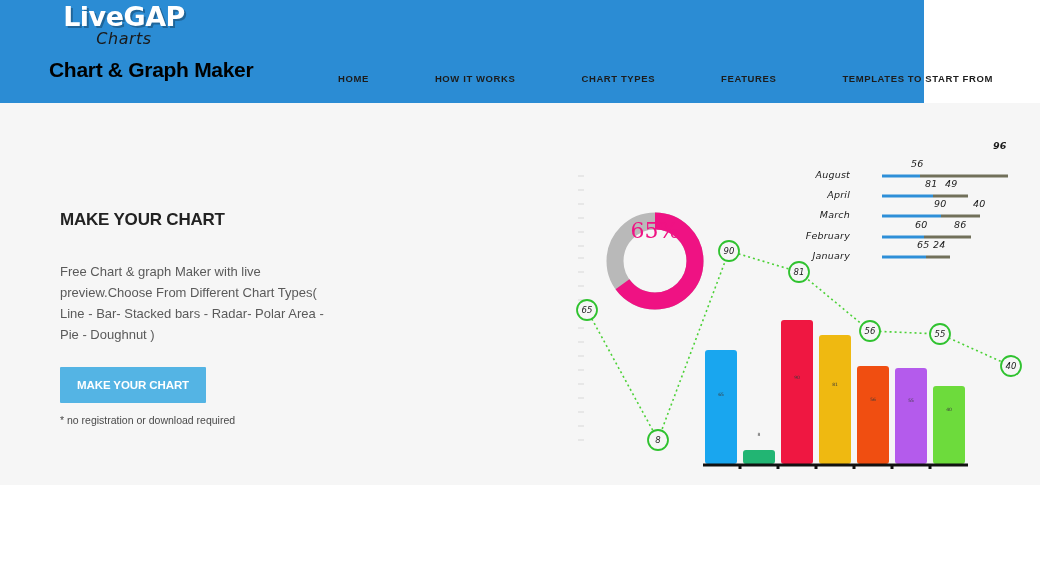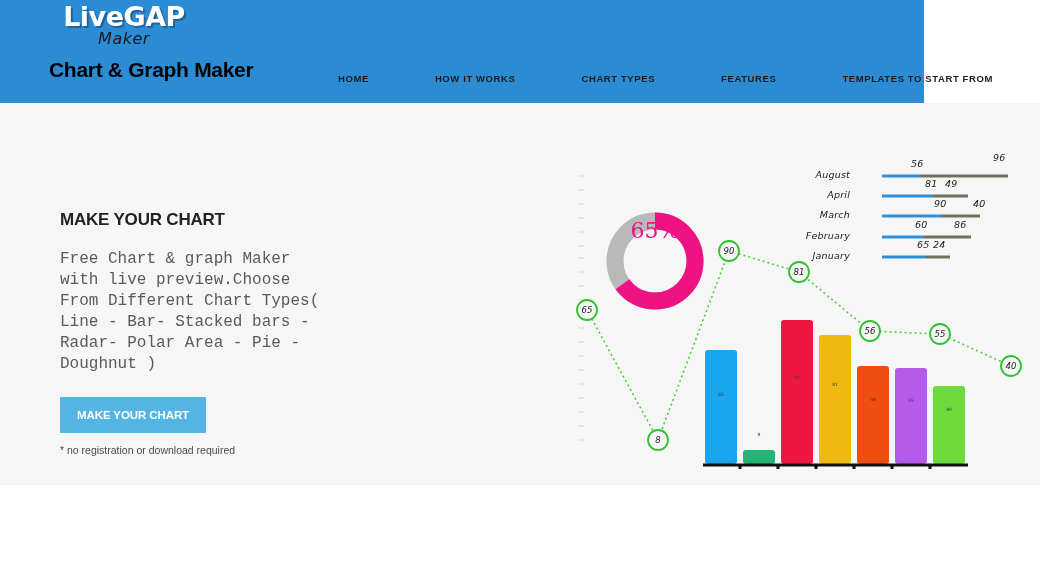--- a/index.html
+++ b/index.html
@@ -63,23 +63,23 @@
     font-size:17px; font-weight:bold; color:#222222;
     letter-spacing:-0.2px;
   }
   .copy .tag {
     margin-top:28px;
     font-family:"Liberation Sans", sans-serif;
     font-size:11px; font-weight:bold; color:#ef2d7a;
     letter-spacing:0px;
   }
   .copy .desc {
-    margin-top:19px; width:270px;
-    font-family:Liberation Mono, monospace;
-    font-size:16px; color:#5a5a5a; line-height:21px;
+    margin-top:31px; width:270px;
+    font-family:Liberation Sans, sans-serif;
+    font-size:13px; color:#5a5a5a; line-height:21px;
   }
   .cta {
     display:inline-block; margin-top:22px;
     background:#54b4e4; color:#ffffff; border:none;
     font-family:"Liberation Sans", sans-serif;
     font-size:11.5px; font-weight:bold; letter-spacing:-0.1px;
     padding:12px 17px; cursor:pointer; border-radius:1px;
   }
   .note {
     margin-top:11px;
@@ -125,21 +125,21 @@
     position:absolute; left:0; top:485px; width:1040px; height:78px;
     background:#ffffff;
   }
 </style>
 </head>
 <body>
 
 <div class="header">
   <div class="logo-wrap">
     <div class="logo-main">LiveGAP</div>
-    <div class="logo-sub">Maker</div>
+    <div class="logo-sub">Charts</div>
   </div>
 
   <div class="site-title">Chart &amp; Graph Maker</div>
 
   <nav class="nav">
     <div class="nav-item">HOME</div>
     <div class="nav-gap"></div>
     <div class="nav-item">HOW IT WORKS</div>
     <div class="nav-gap"></div>
     <div class="nav-item">CHART TYPES</div>
@@ -257,21 +257,21 @@
 <div class="hb-label" style="left:782px; top:209px; width:68px;">March</div>
 <div class="hb-label" style="left:772px; top:230px; width:78px;">February</div>
 <div class="hb-label" style="left:775px; top:250px; width:75px;">January</div>
 
 <div class="hb-val" style="left:911px; top:158px;">56</div>
 <div class="hb-val" style="left:925px; top:178px;">81</div>
 <div class="hb-val" style="left:934px; top:198px;">90</div>
 <div class="hb-val" style="left:915px; top:219px;">60</div>
 <div class="hb-val" style="left:917px; top:239px;">65</div>
 
-<div class="hb-val" style="left:993px; top:152px;">96</div>
+<div class="hb-val" style="left:993px; top:140px;font-weight:bold;">96</div>
 <div class="hb-val" style="left:945px; top:178px;">49</div>
 <div class="hb-val" style="left:973px; top:198px;">40</div>
 <div class="hb-val" style="left:954px; top:219px;">86</div>
 <div class="hb-val" style="left:933px; top:239px;">24</div>
 
 <div class="marker-txt" style="left:577px; top:305px; width:20px;">65</div>
 <div class="marker-txt" style="left:648px; top:435px; width:20px;">8</div>
 <div class="marker-txt" style="left:719px; top:246px; width:20px;">90</div>
 <div class="marker-txt" style="left:789px; top:267px; width:20px;">81</div>
 <div class="marker-txt" style="left:860px; top:326px; width:20px;">56</div>

